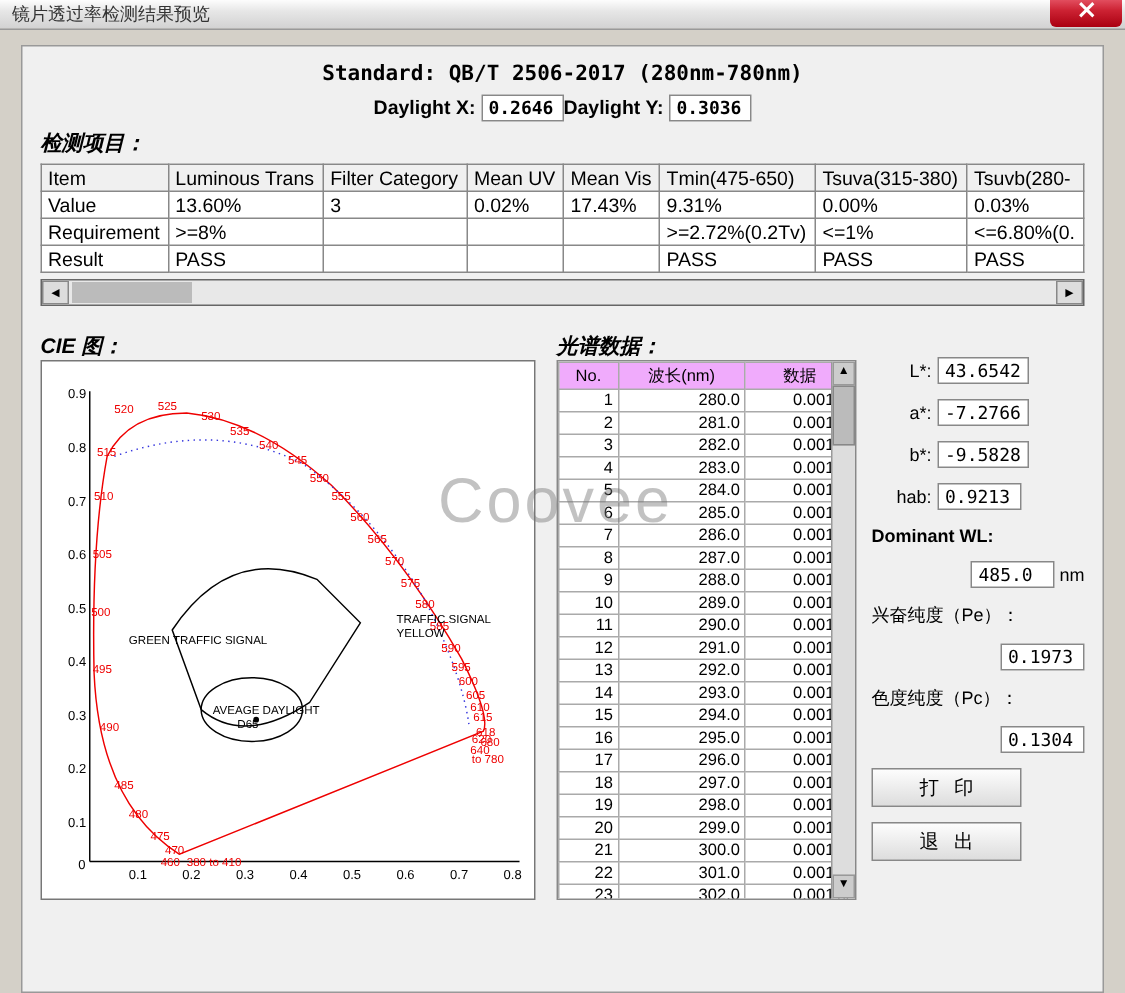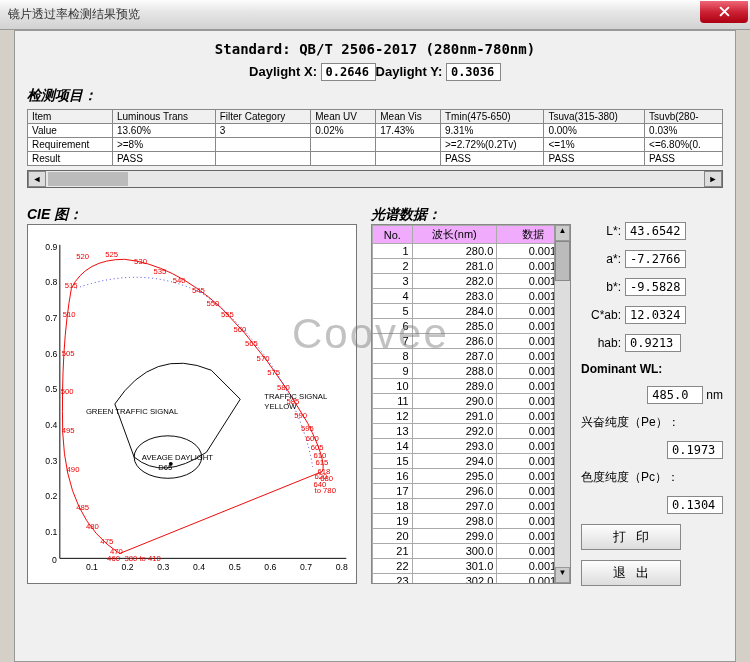--- a/index.html
+++ b/index.html
@@ -1,25 +1,25 @@
 <!DOCTYPE html>
 <html><head>
 <meta charset="utf-8">
 <style>
 *{box-sizing:border-box;margin:0;padding:0;font-family:"SimSun","宋体",sans-serif}
 body{width:750px;height:662px;background:#d4d0c8;position:relative;overflow:hidden}
-.titlebar{height:30px;background:linear-gradient(#fdfdfd,#e6e6e6 40%,#d2d2d2);border-bottom:1px solid #999;display:flex;align-items:center;padding-left:8px;font-size:12px;color:#333}
+.titlebar{height:20px;background:linear-gradient(#fdfdfd,#e6e6e6 40%,#d2d2d2);border-bottom:1px solid #999;display:flex;align-items:center;padding-left:8px;font-size:12px;color:#333}
 .titlebar .close{margin-left:auto;width:48px;height:22px;background:linear-gradient(#e67,#c23 50%,#a01);color:#fff;display:flex;align-items:center;justify-content:center;border-radius:0 0 4px 4px;margin-right:2px;margin-top:-6px;font-size:13px}
 .panel{position:absolute;left:14px;right:14px;top:30px;bottom:0;background:#f0f0f0;border:1px solid #999;padding:10px 12px}
 .hdr{text-align:center;font-family:monospace;font-size:14px;font-weight:bold;color:#000}
 .dxy{display:flex;justify-content:center;margin-top:6px;font-family:monospace;font-weight:bold;font-size:13px}
 .inp{border:1px solid #888;background:#fff;font-family:monospace;padding:1px 4px;font-size:12px;display:inline-block;min-width:55px;text-align:left}
 .sec-lbl{font-size:14px;font-style:italic;font-weight:bold;margin-top:6px}
 .lens-type{font-size:12px;margin-left:90px}
-.tbl{width:100%;border-collapse:collapse;font-size:10px;margin-top:4px;background:#fff}
+.tbl{width:100%;border-collapse:collapse;font-size:13px;margin-top:4px;background:#fff}
 .tbl td,.tbl th{border:1px solid #888;padding:1px 4px;text-align:left;font-weight:normal}
 .tbl th{background:#f0f0f0}
 .hbar{height:18px;background:#e8e8e8;border:1px solid #666;margin-top:4px;position:relative}
 .hbar .l,.hbar .r{position:absolute;top:0;width:18px;height:16px;background:#ddd;border:1px solid #888;display:flex;align-items:center;justify-content:center;font-size:9px}
 .hbar .l{left:0}.hbar .r{right:0}
 .hbar .track{position:absolute;left:20px;width:80px;height:14px;top:1px;background:#bbb}
 .lower{display:flex;margin-top:12px;gap:14px}
 .cie-area{width:330px}
 .cie-box{border:1px solid #777;background:#fff;height:360px;position:relative}
 .cie-box svg{width:100%;height:100%}
@@ -343,24 +343,20 @@
           </div>
         <div class="row">
             <label>a*:</label>
             <span class="inp">-7.2766</span>
           </div>
         <div class="row">
             <label>b*:</label>
             <span class="inp">-9.5828</span>
           </div>
         <div class="row">
-            <label>C*ab:</label>
-            <span class="inp">12.0324</span>
-          </div>
-        <div class="row">
             <label>hab:</label>
             <span class="inp">0.9213</span>
           </div>
         <div class="row long">
             <label style="font-weight:bold">Dominant WL:</label>
           </div>
         <div class="row" style="justify-content:flex-end">
             <span class="inp">485.0</span>
             <span style="margin-left:3px">nm</span>
           </div>

